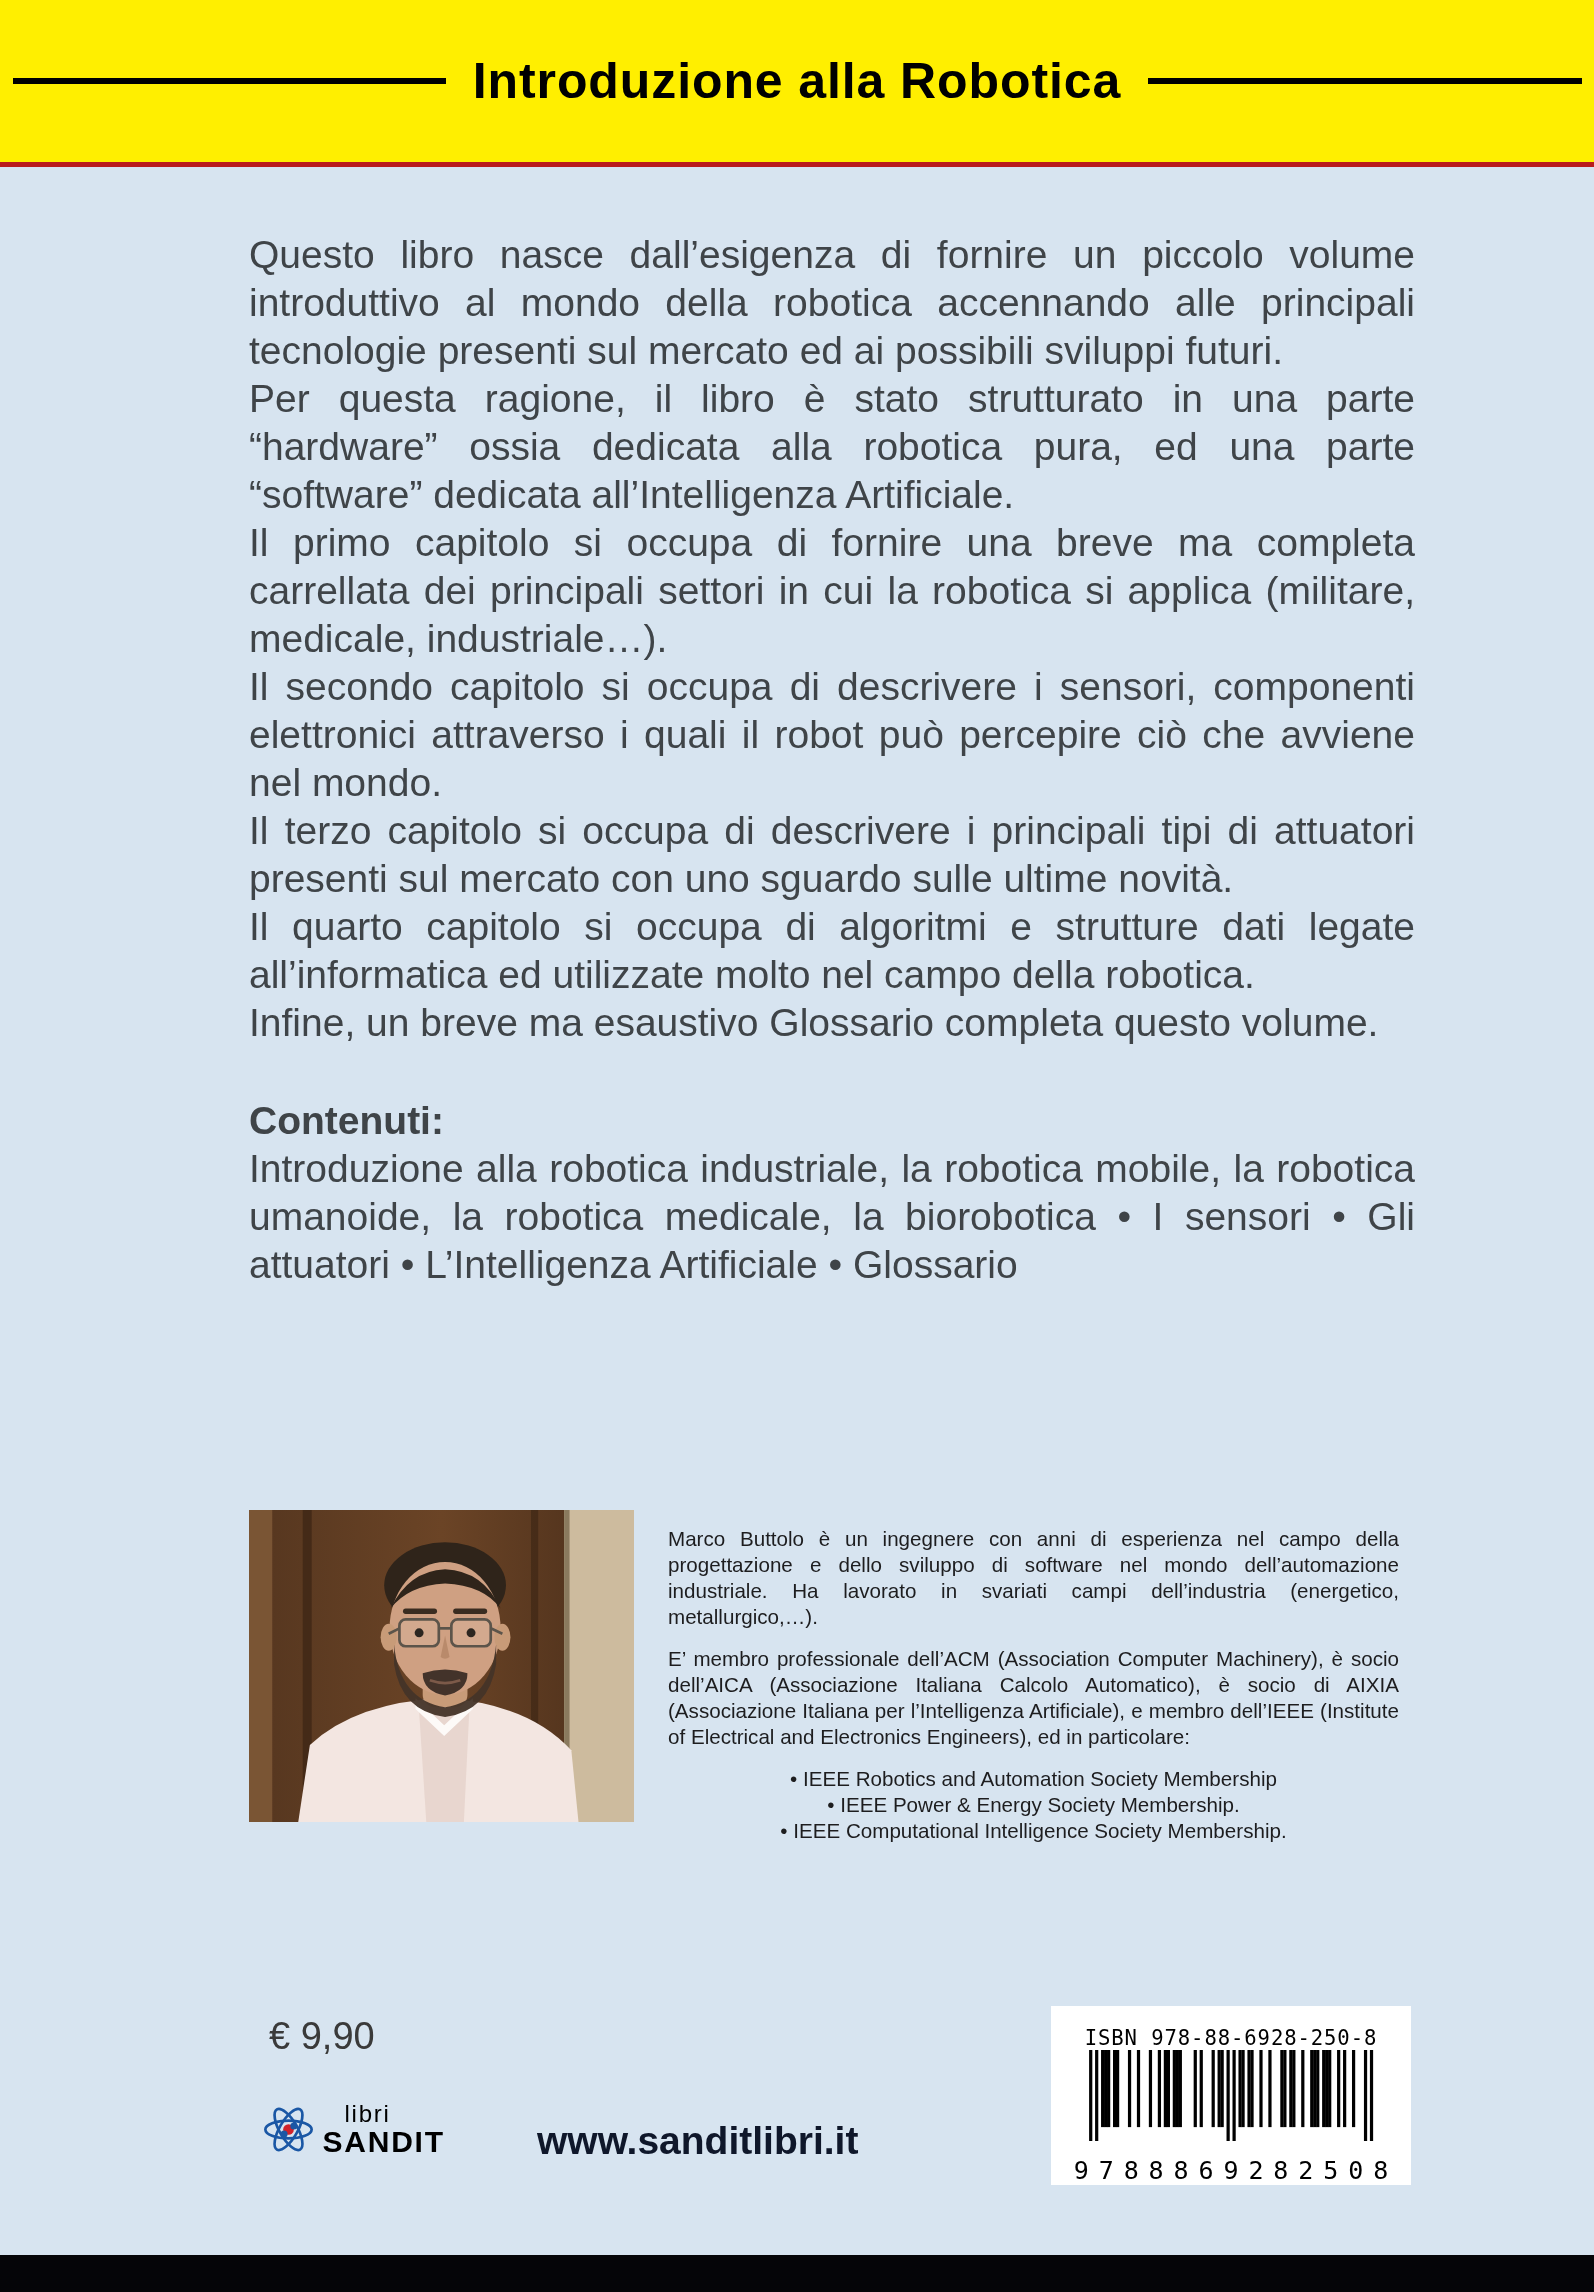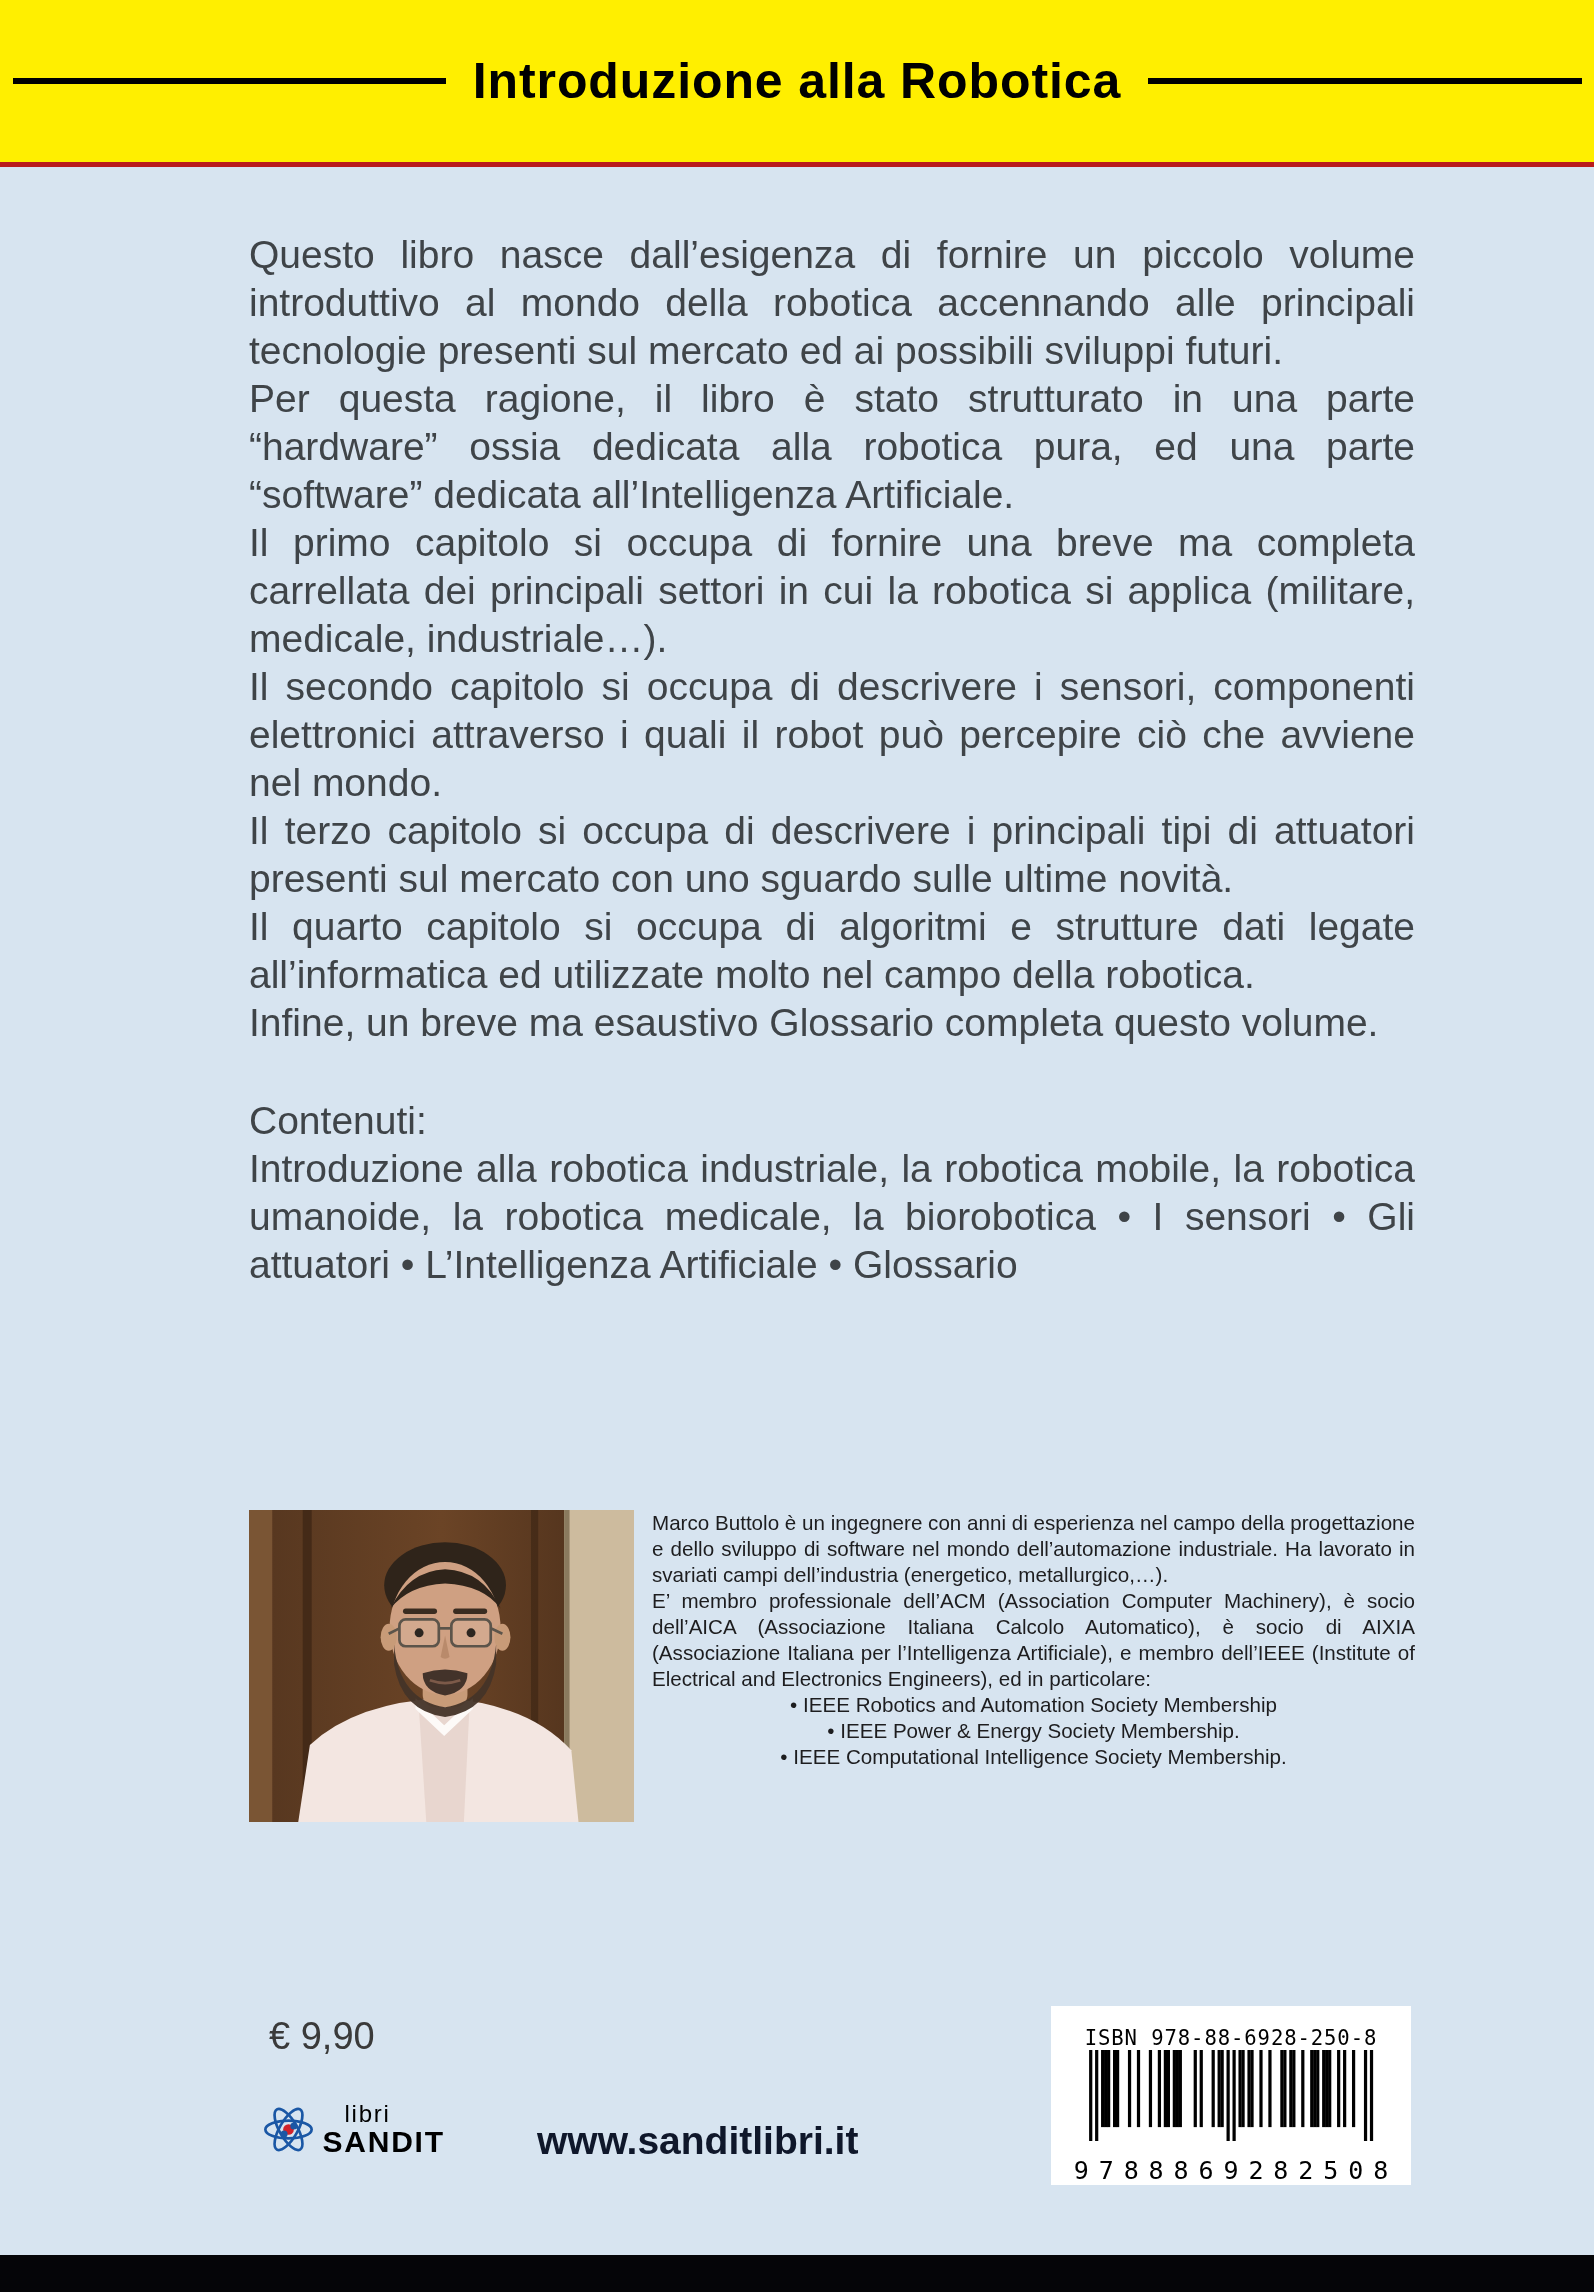--- a/index.html
+++ b/index.html
@@ -41,41 +41,41 @@
     position: absolute;
     left: 249px;
     top: 231px;
     width: 1166px;
     font-size: 39px;
     line-height: 48px;
     color: #3f4448;
     text-align: justify;
   }
   .synopsis p { margin: 0; }
-  .contents-heading { font-weight: normal; margin-top: 50px !important; }
+  .contents-heading { font-weight: bold; margin-top: 50px !important; }
 
   
   .author {
     position: absolute;
     left: 249px;
     top: 1510px;
     width: 1166px;
     display: flex;
     gap: 18px;
   }
   .photo { width: 385px; height: 312px; flex: 0 0 385px; }
   .photo svg { display: block; width: 100%; height: 100%; }
   .bio {
     font-size: 20.6px;
     line-height: 26px;
     color: #1d1d1f;
     text-align: justify;
     flex: 1;
   }
-  .bio p { margin: 0; }
+  .bio p { margin: 16px; }
   .bio .bullet { text-align: center; }
 
   
   .price {
     position: absolute;
     left: 269px;
     top: 2015px;
     font-size: 38px;
     color: #3a3a3a;
   }

